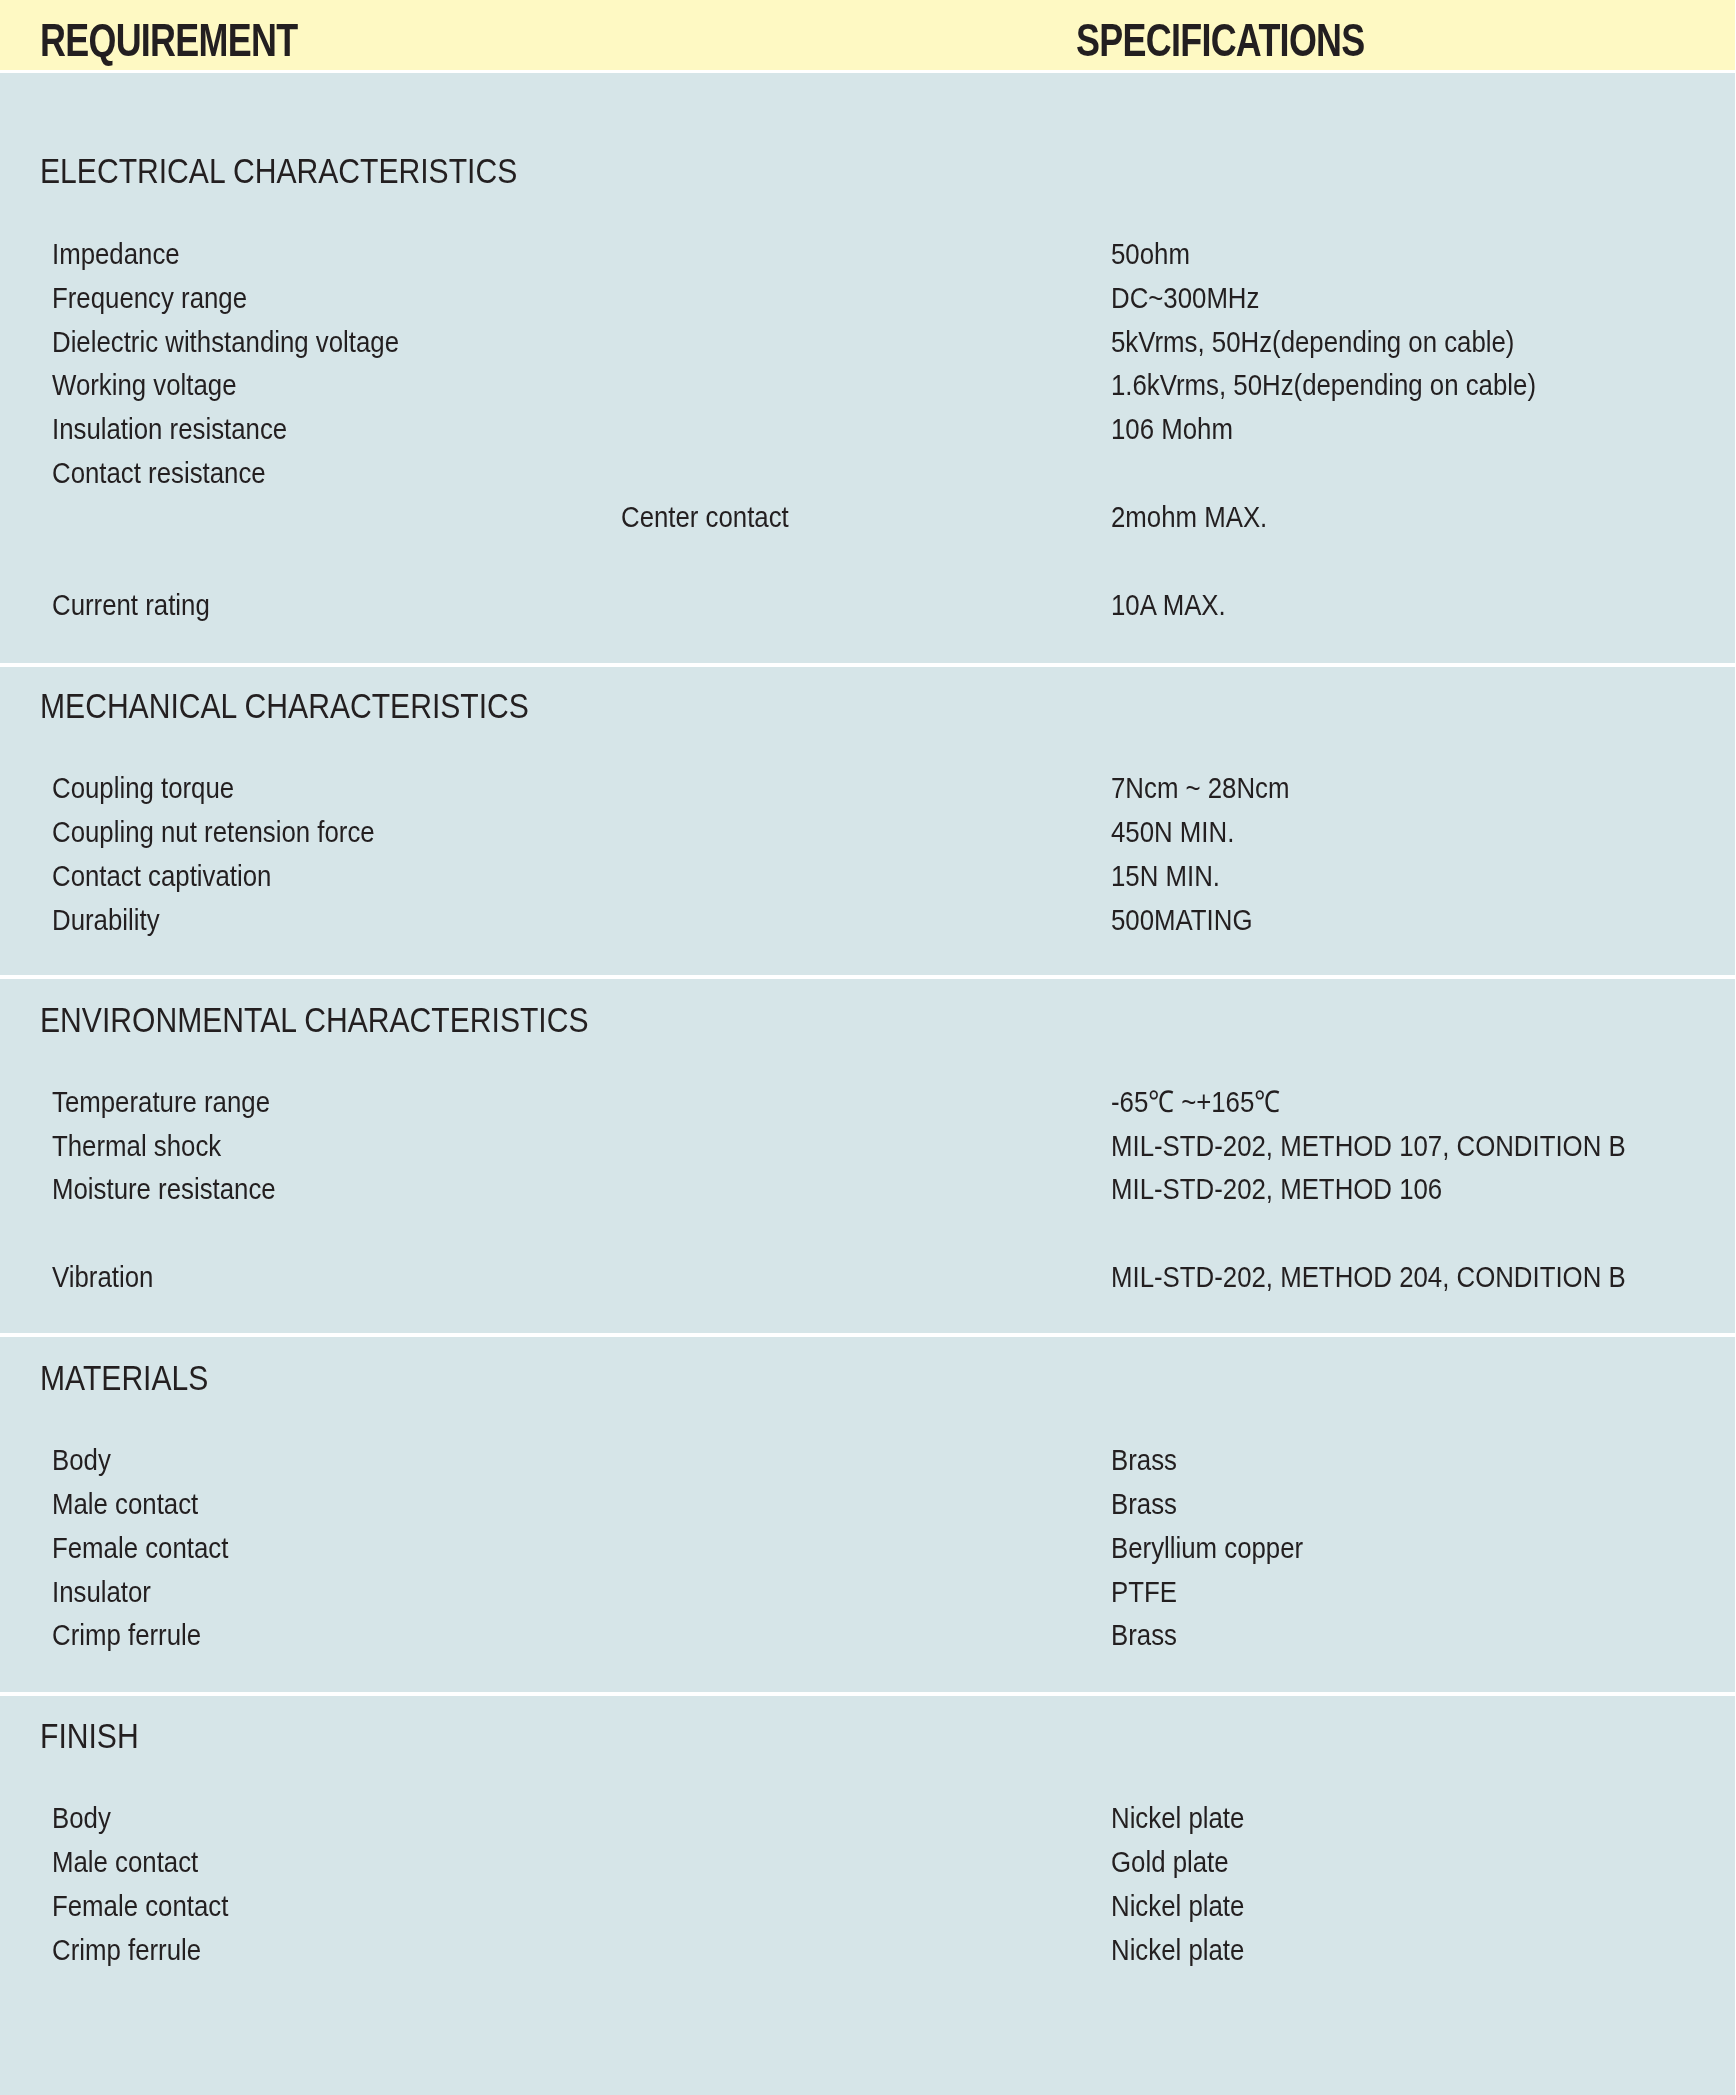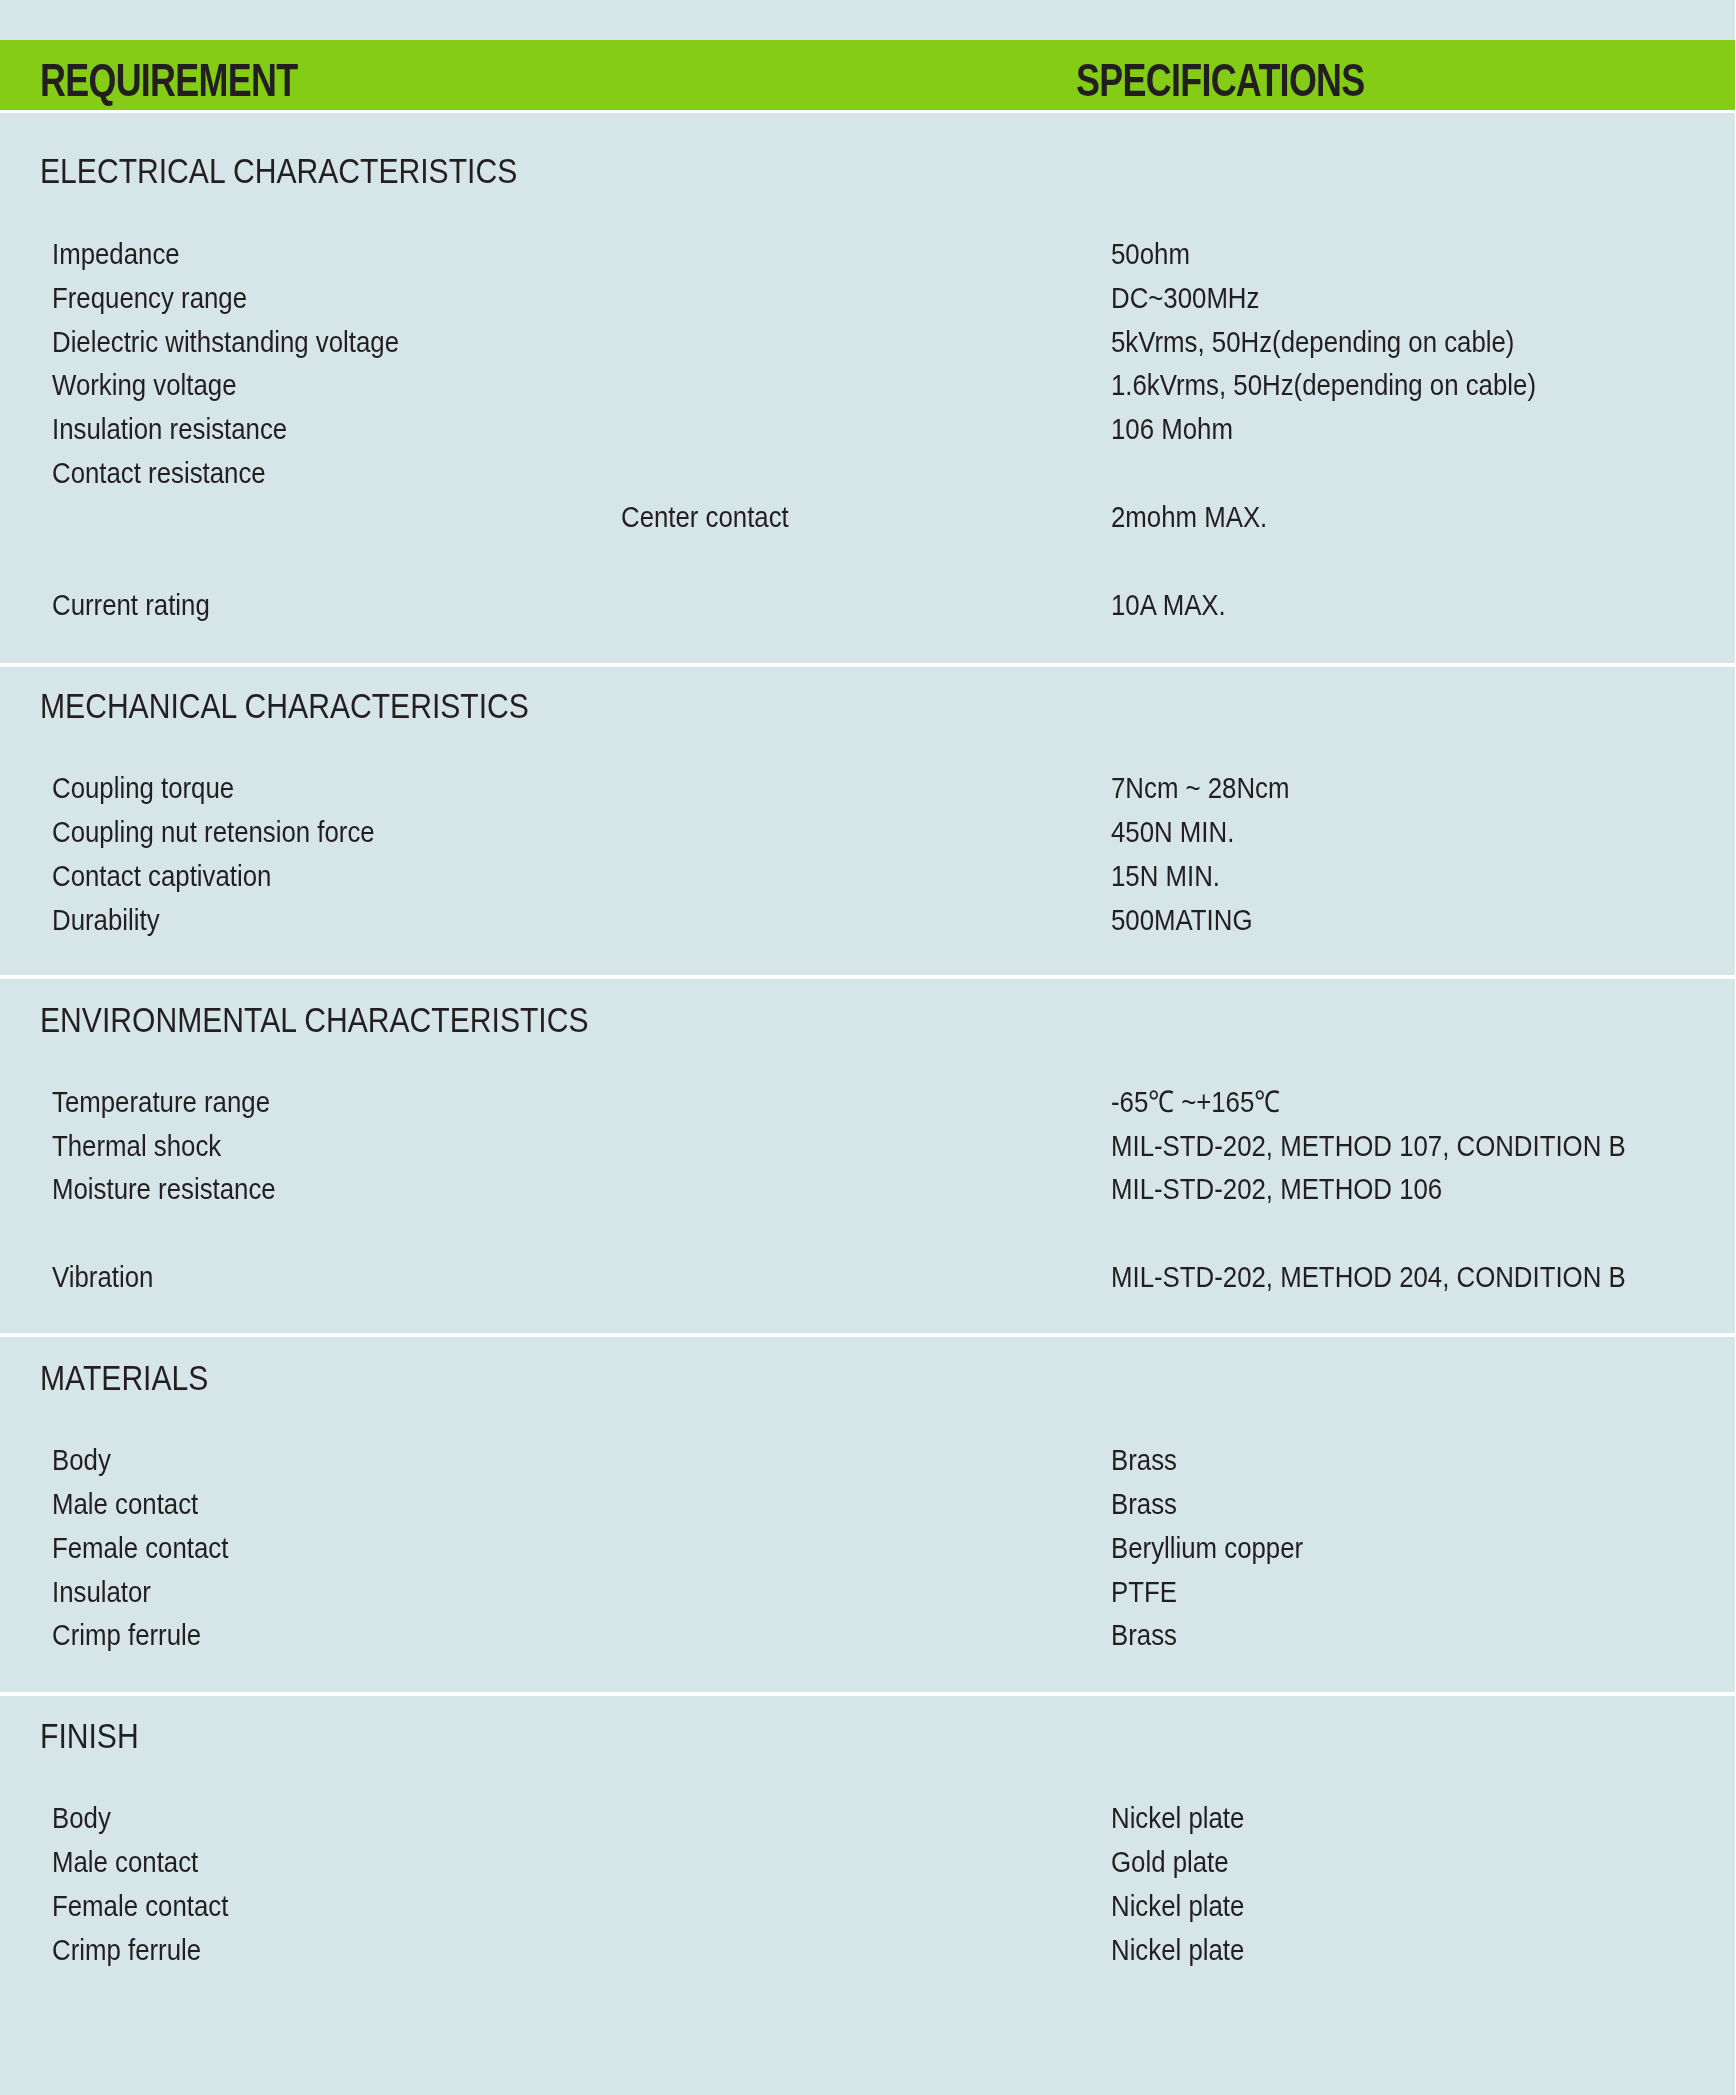--- a/index.html
+++ b/index.html
@@ -17,23 +17,22 @@
       left: 0; top: 0;
       width: 1735px;
       height: 2095px;
       background: #d6e5e8;
     }
     .header {
       position: absolute;
       left: 0; top: 0;
       width: 1735px;
       height: 70px;
-      background: #84cc16;
+      background: #fef9c3;
       border-bottom: 3.5px solid #ffffff;
-      margin-top: 40px;
     }
     .header .col {
       position: absolute;
       top: 12.3px;
       font-family: "Liberation Sans", sans-serif;
       font-weight: bold;
       font-size: 46px;
       line-height: 56px;
       letter-spacing: -0.9px;
       transform: scaleX(0.78);

